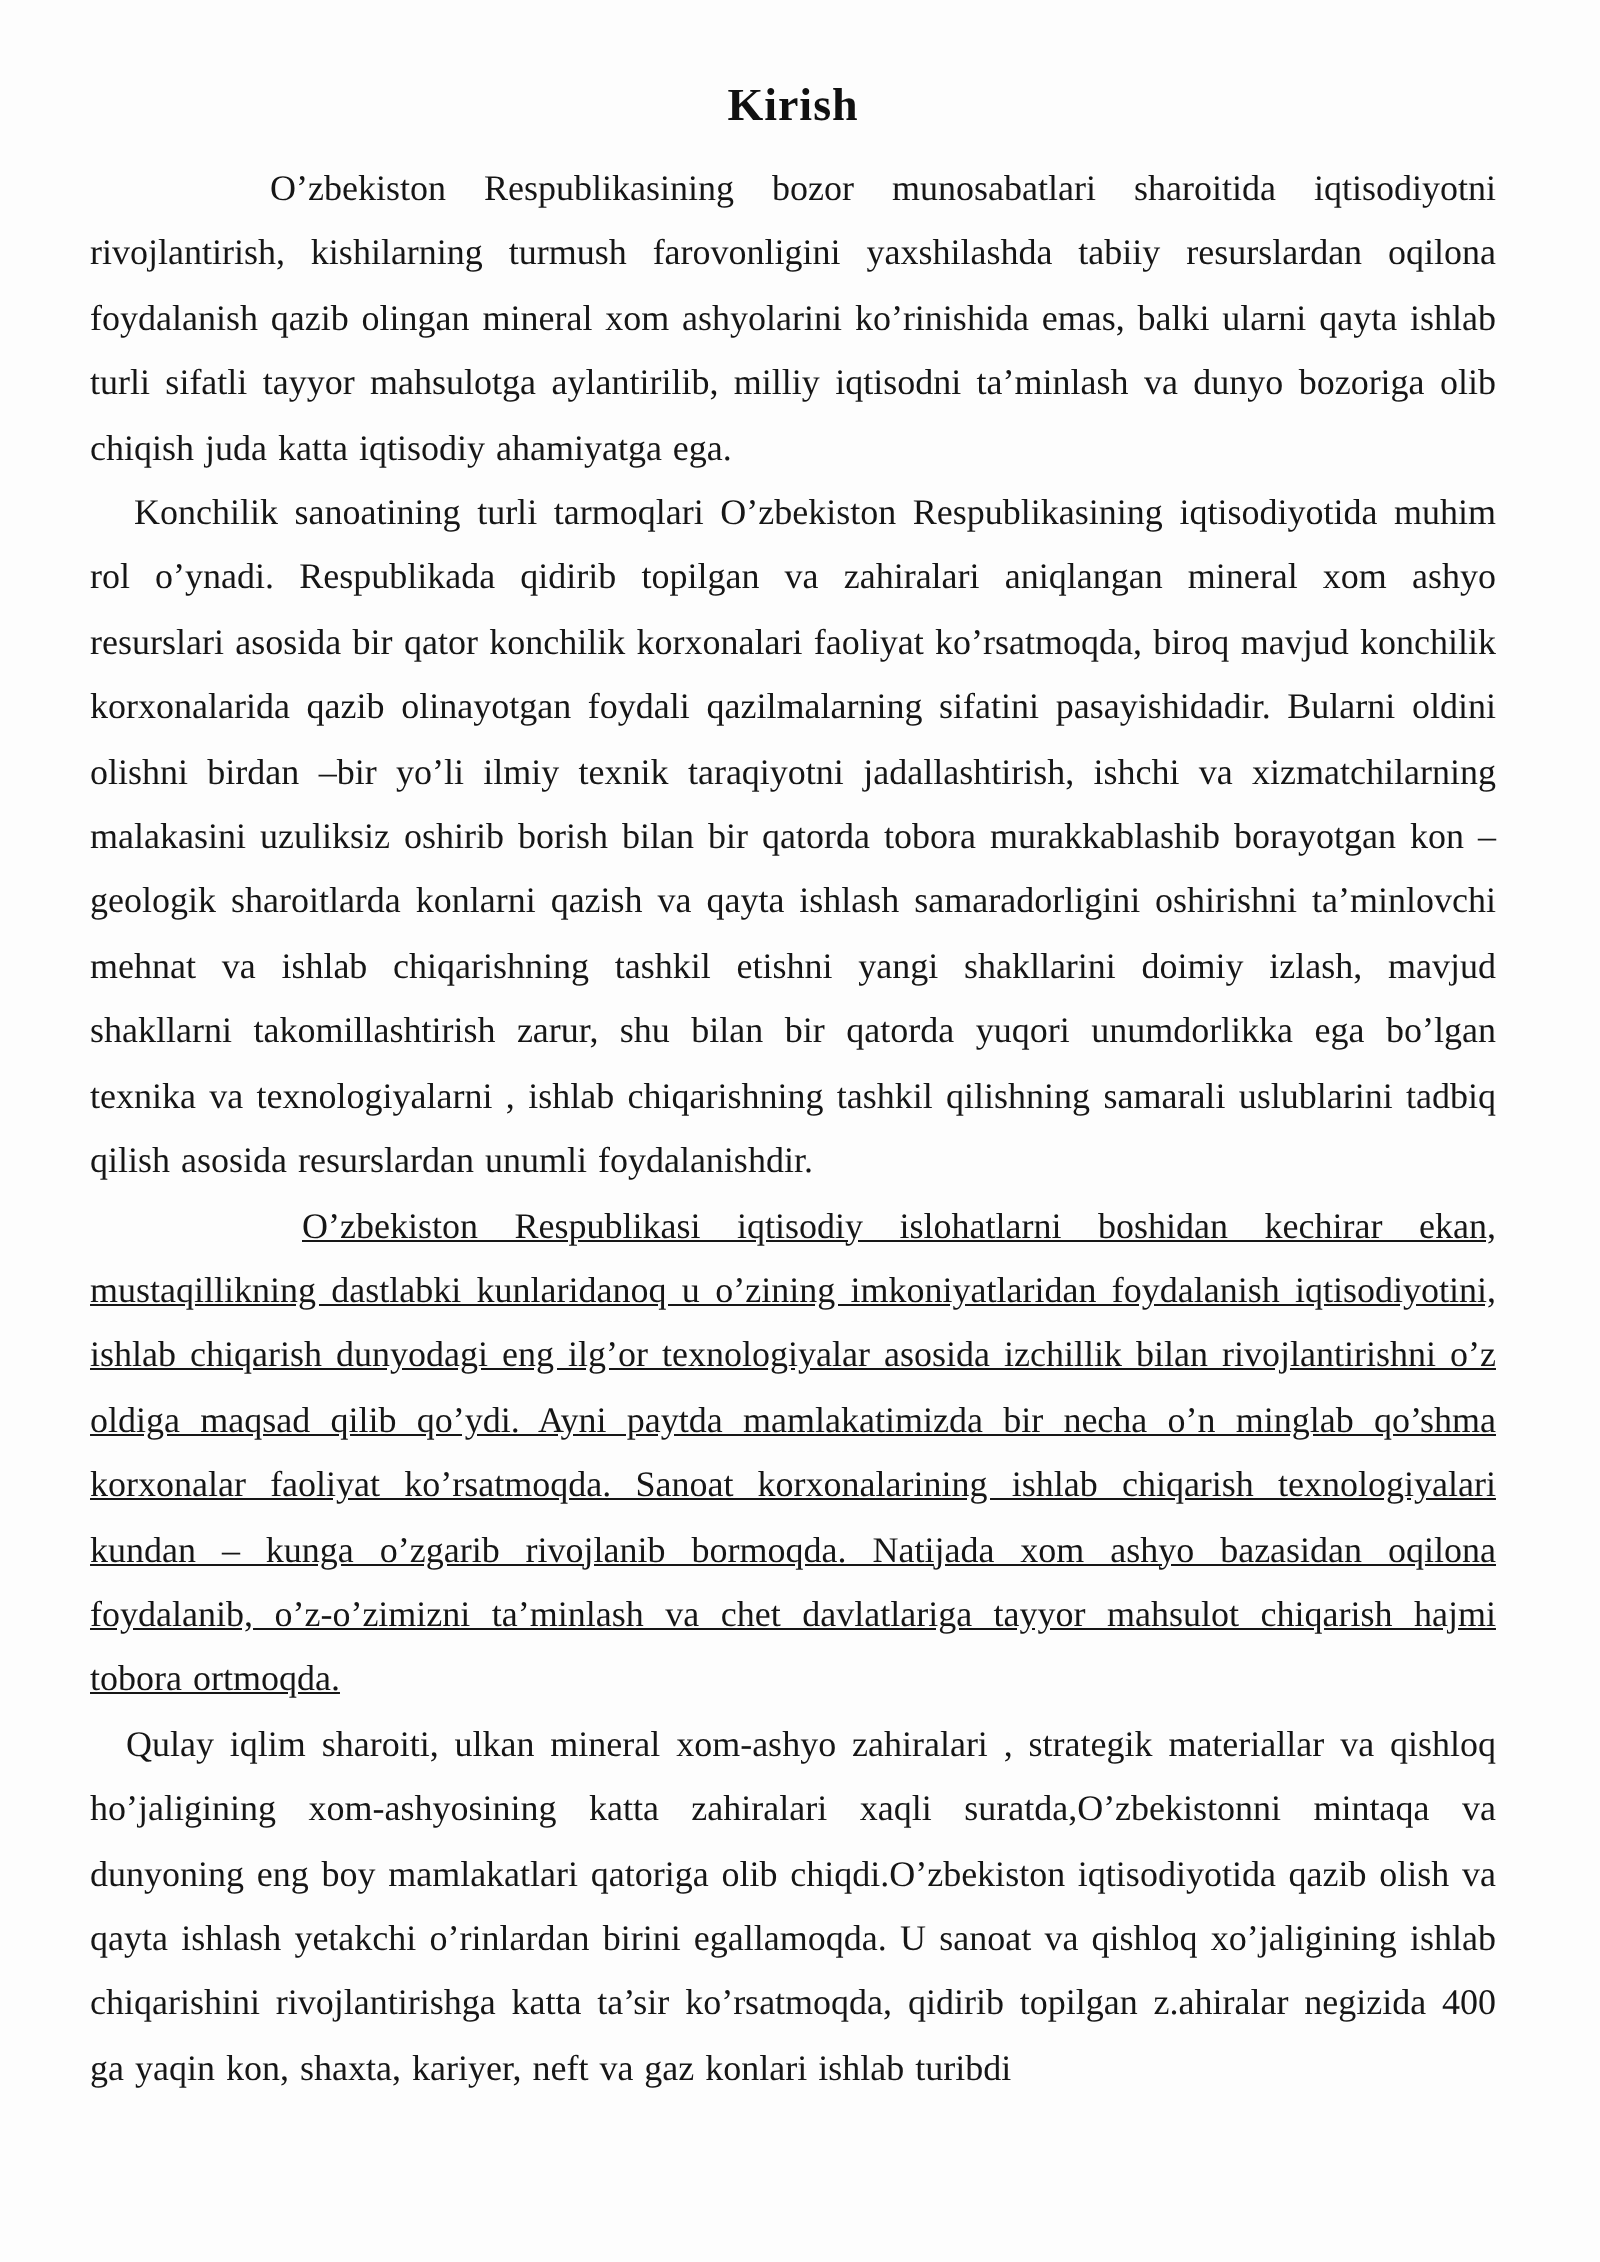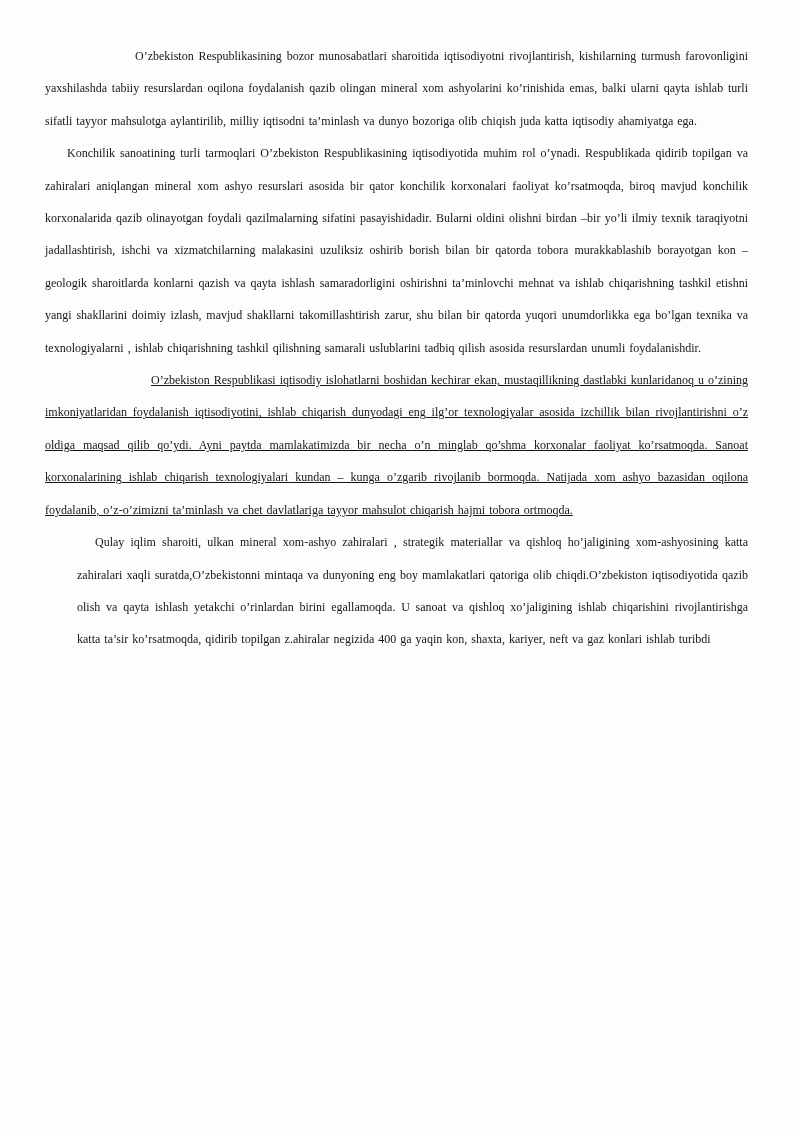--- a/index.html
+++ b/index.html
@@ -25,34 +25,35 @@
   .doc-title {
     margin: 0 0 12px 0;
     text-align: center;
     font-size: 23px;
     font-weight: bold;
     letter-spacing: 0.5px;
     color: #111111;
   }
   .para {
     margin: 0;
-    font-size: 12px;
+    font-size: 18px;
     line-height: 32.4px;
     text-align: justify;
     word-spacing: 1px;
   }
   .indent-p1 { text-indent: 90px; }
   .indent-p2 { text-indent: 22px; }
   .indent-p3 { text-indent: 106px; text-decoration: underline; }
-  .indent-p4 { text-indent: 18px; margin-left: 32px; }
+  .indent-p4 { text-indent: 18px; }
 </style>
 </head>
 <body>
 
 <div class="page">
+  <h1 class="doc-title">Kirish</h1>
 
   <p class="para indent-p1">O’zbekiston Respublikasining bozor munosabatlari sharoitida iqtisodiyotni rivojlantirish, kishilarning turmush farovonligini yaxshilashda tabiiy resurslardan oqilona foydalanish qazib olingan mineral xom ashyolarini ko’rinishida emas, balki ularni qayta ishlab turli sifatli tayyor mahsulotga aylantirilib, milliy iqtisodni ta’minlash va dunyo bozoriga olib chiqish juda katta iqtisodiy ahamiyatga ega.</p>
 
   <p class="para indent-p2">Konchilik sanoatining turli tarmoqlari O’zbekiston Respublikasining iqtisodiyotida muhim rol o’ynadi. Respublikada qidirib topilgan va zahiralari aniqlangan mineral xom ashyo resurslari asosida bir qator konchilik korxonalari faoliyat ko’rsatmoqda, biroq mavjud konchilik korxonalarida qazib olinayotgan foydali qazilmalarning sifatini pasayishidadir. Bularni oldini olishni birdan –bir yo’li ilmiy texnik taraqiyotni jadallashtirish, ishchi va xizmatchilarning malakasini uzuliksiz oshirib borish bilan bir qatorda tobora murakkablashib borayotgan kon – geologik sharoitlarda konlarni qazish va qayta ishlash samaradorligini oshirishni ta’minlovchi mehnat va ishlab chiqarishning tashkil etishni yangi shakllarini doimiy izlash, mavjud shakllarni takomillashtirish zarur, shu bilan bir qatorda yuqori unumdorlikka ega bo’lgan texnika va texnologiyalarni , ishlab chiqarishning tashkil qilishning samarali uslublarini tadbiq qilish asosida resurslardan unumli foydalanishdir.</p>
 
   <p class="para indent-p3">O’zbekiston Respublikasi iqtisodiy islohatlarni boshidan kechirar ekan, mustaqillikning dastlabki kunlaridanoq u o’zining imkoniyatlaridan foydalanish iqtisodiyotini, ishlab chiqarish dunyodagi eng ilg’or texnologiyalar asosida izchillik bilan rivojlantirishni o’z oldiga maqsad qilib qo’ydi. Ayni paytda mamlakatimizda bir necha o’n minglab qo’shma korxonalar faoliyat ko’rsatmoqda. Sanoat korxonalarining ishlab chiqarish texnologiyalari kundan – kunga o’zgarib rivojlanib bormoqda. Natijada xom ashyo bazasidan oqilona foydalanib, o’z-o’zimizni ta’minlash va chet davlatlariga tayyor mahsulot chiqarish hajmi tobora ortmoqda.</p>
 
   <p class="para indent-p4">Qulay iqlim sharoiti, ulkan mineral xom-ashyo zahiralari , strategik materiallar va qishloq ho’jaligining xom-ashyosining katta zahiralari xaqli suratda,O’zbekistonni mintaqa va dunyoning eng boy mamlakatlari qatoriga olib chiqdi.O’zbekiston iqtisodiyotida qazib olish va qayta ishlash yetakchi o’rinlardan birini egallamoqda. U sanoat va qishloq xo’jaligining ishlab chiqarishini rivojlantirishga katta ta’sir ko’rsatmoqda, qidirib topilgan z.ahiralar negizida 400 ga yaqin kon, shaxta, kariyer, neft va gaz konlari ishlab turibdi</p>
 </div>
 

